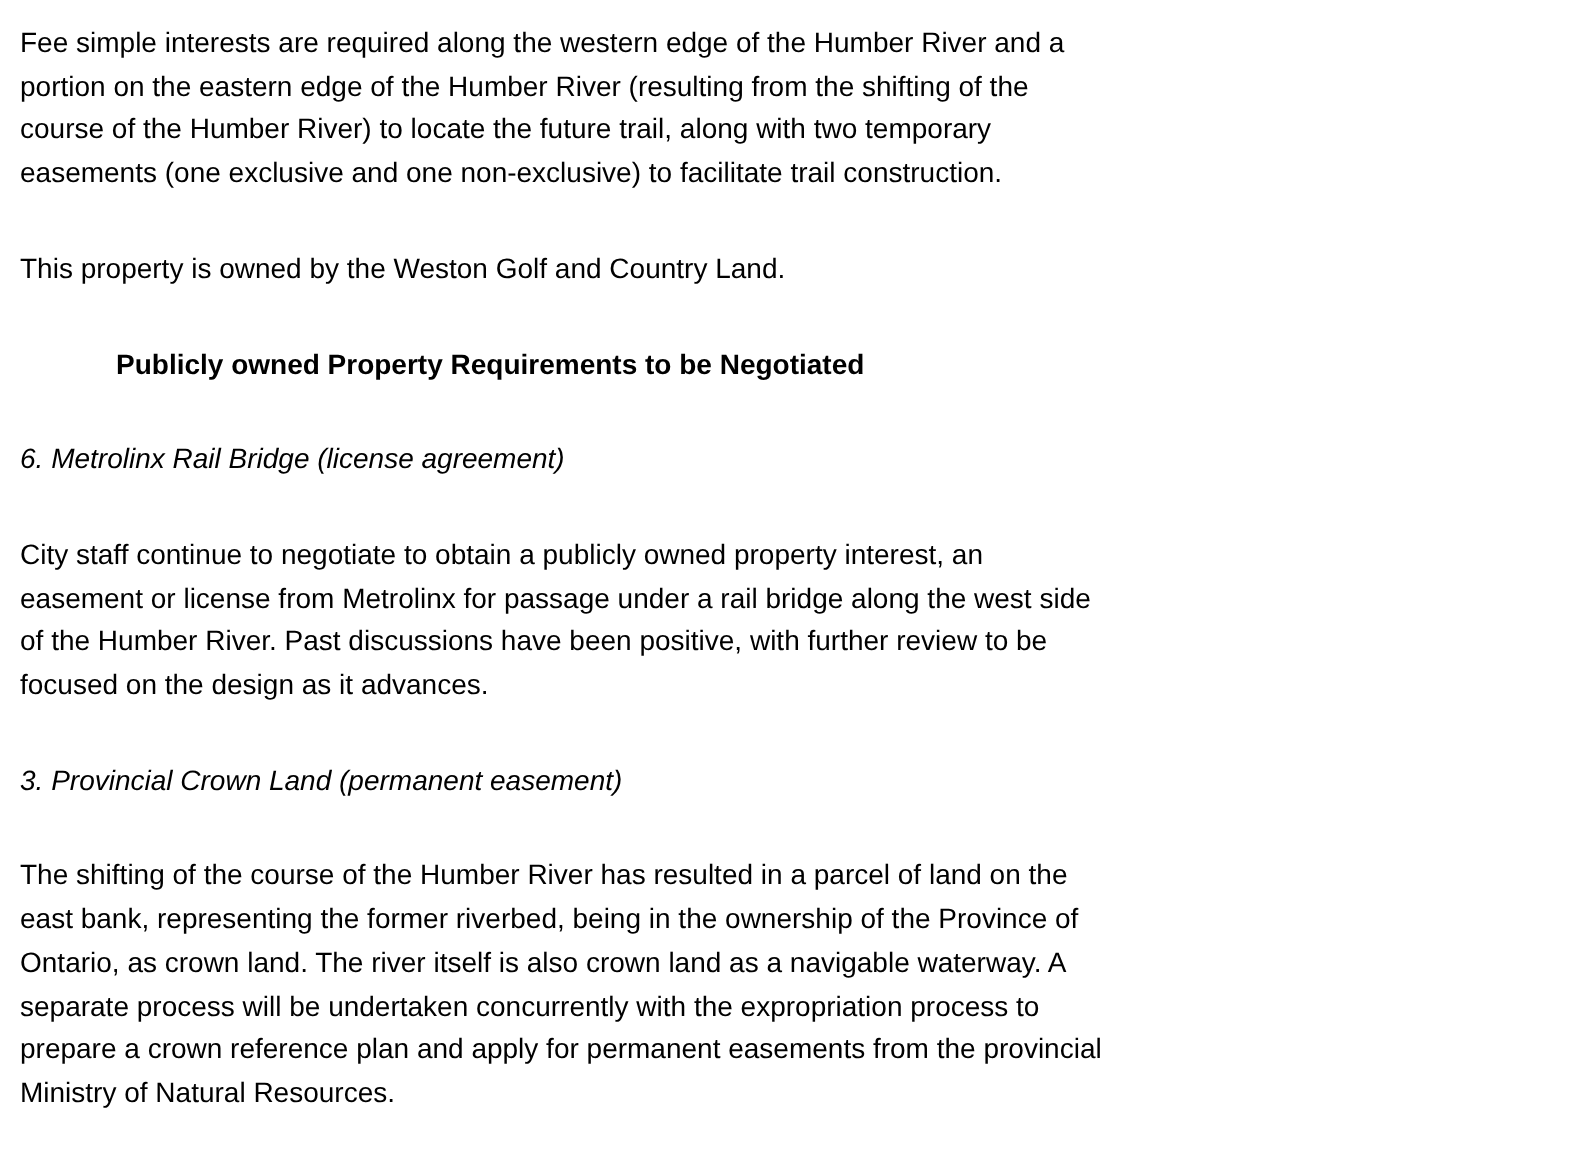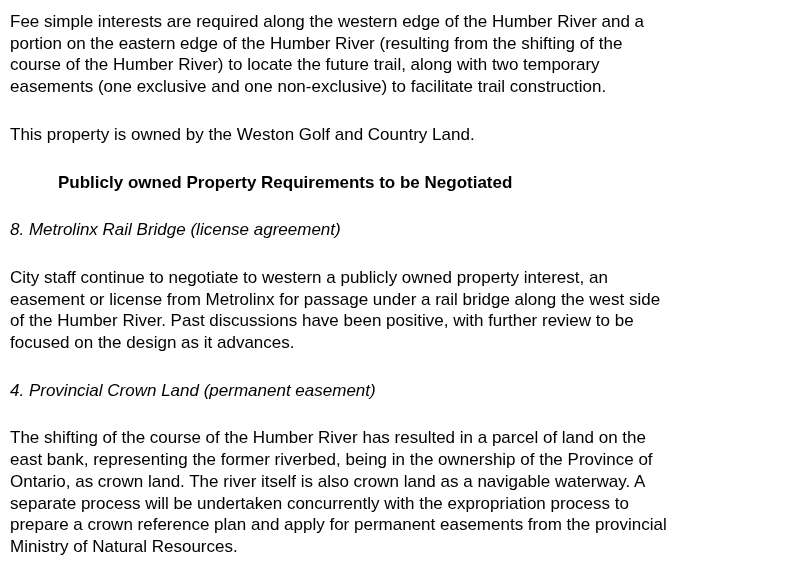--- a/index.html
+++ b/index.html
@@ -9,21 +9,21 @@
     height: 576px;
     overflow: hidden;
     background: #ffffff;
   }
   .page {
     box-sizing: border-box;
     width: 694px;
     height: 576px;
     padding: 11px 0 0 10px;
     font-family: "Liberation Sans", sans-serif;
-    font-size: 17px;
+    font-size: 14px;
     line-height: 21.7px;
     color: #000000;
   }
   .para {
     margin: 0 0 26px 0;
     white-space: pre;      
     letter-spacing: 0;
   }
   .para.bold   { font-weight: bold; margin-left: 48px; }
   .para.italic { font-style: italic; }
@@ -34,28 +34,28 @@
 <div class="page" style="color: rgb(0, 0, 0);">
   <div class="para normal">Fee simple interests are required along the western edge of the Humber River and a
 portion on the eastern edge of the Humber River (resulting from the shifting of the
 course of the Humber River) to locate the future trail, along with two temporary
 easements (one exclusive and one non-exclusive) to facilitate trail construction.</div>
 
   <div class="para normal">This property is owned by the Weston Golf and Country Land.</div>
 
   <div class="para bold">Publicly owned Property Requirements to be Negotiated</div>
 
-  <div class="para italic">8. Metrolinx Rail Bridge (license agreement)</div>
+  <div class="para italic">6. Metrolinx Rail Bridge (license agreement)</div>
 
-  <div class="para normal">City staff continue to negotiate to western a publicly owned property interest, an
+  <div class="para normal">City staff continue to negotiate to obtain a publicly owned property interest, an
 easement or license from Metrolinx for passage under a rail bridge along the west side
 of the Humber River. Past discussions have been positive, with further review to be
 focused on the design as it advances.</div>
 
-  <div class="para italic">4. Provincial Crown Land (permanent easement)</div>
+  <div class="para italic">3. Provincial Crown Land (permanent easement)</div>
 
   <div class="para normal">The shifting of the course of the Humber River has resulted in a parcel of land on the
 east bank, representing the former riverbed, being in the ownership of the Province of
 Ontario, as crown land. The river itself is also crown land as a navigable waterway. A
 separate process will be undertaken concurrently with the expropriation process to
 prepare a crown reference plan and apply for permanent easements from the provincial
 Ministry of Natural Resources.</div>
 </div>
 
 </body></html>

